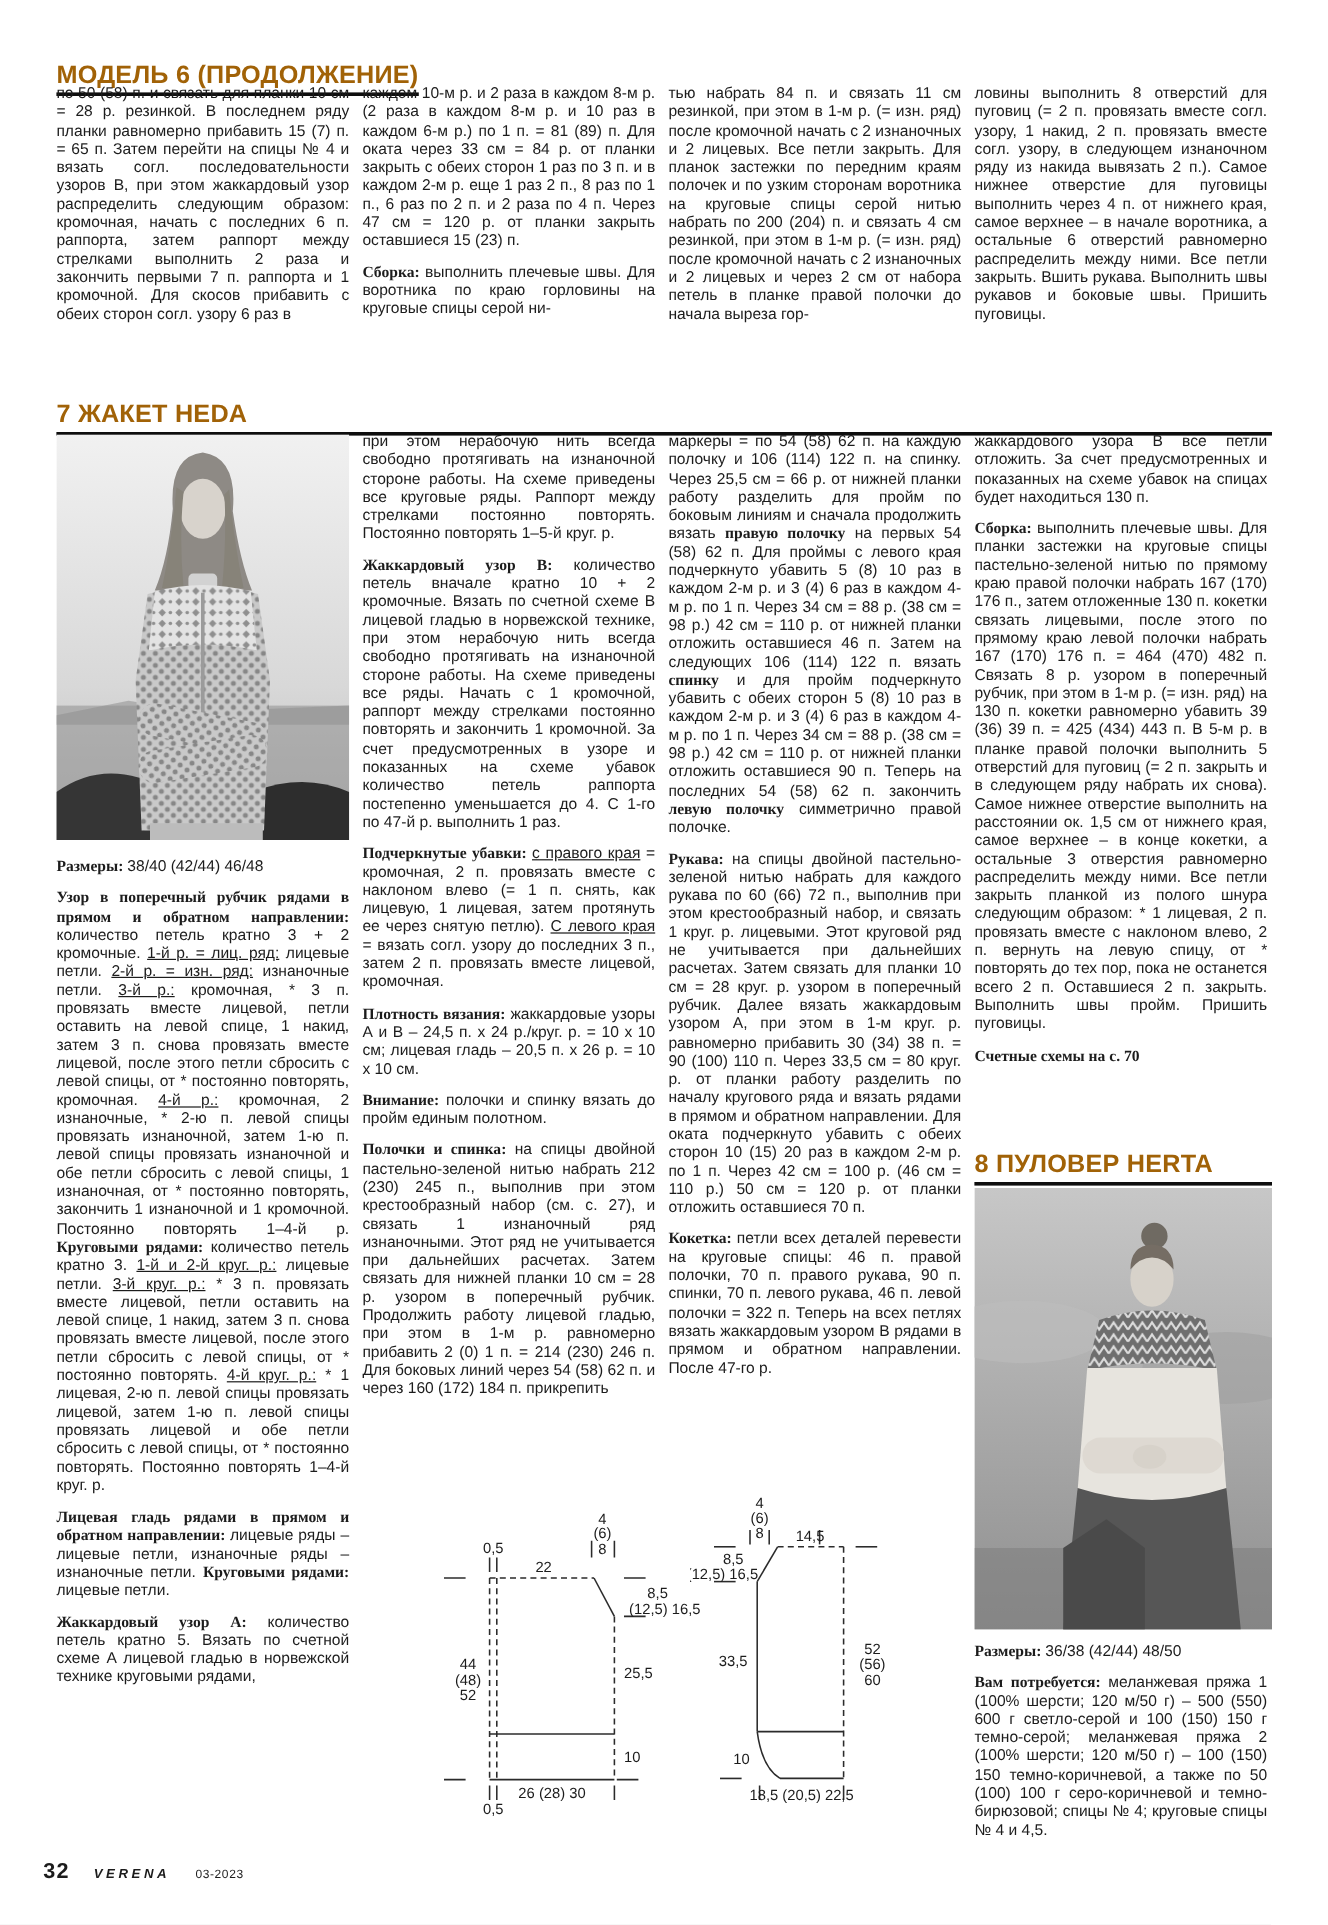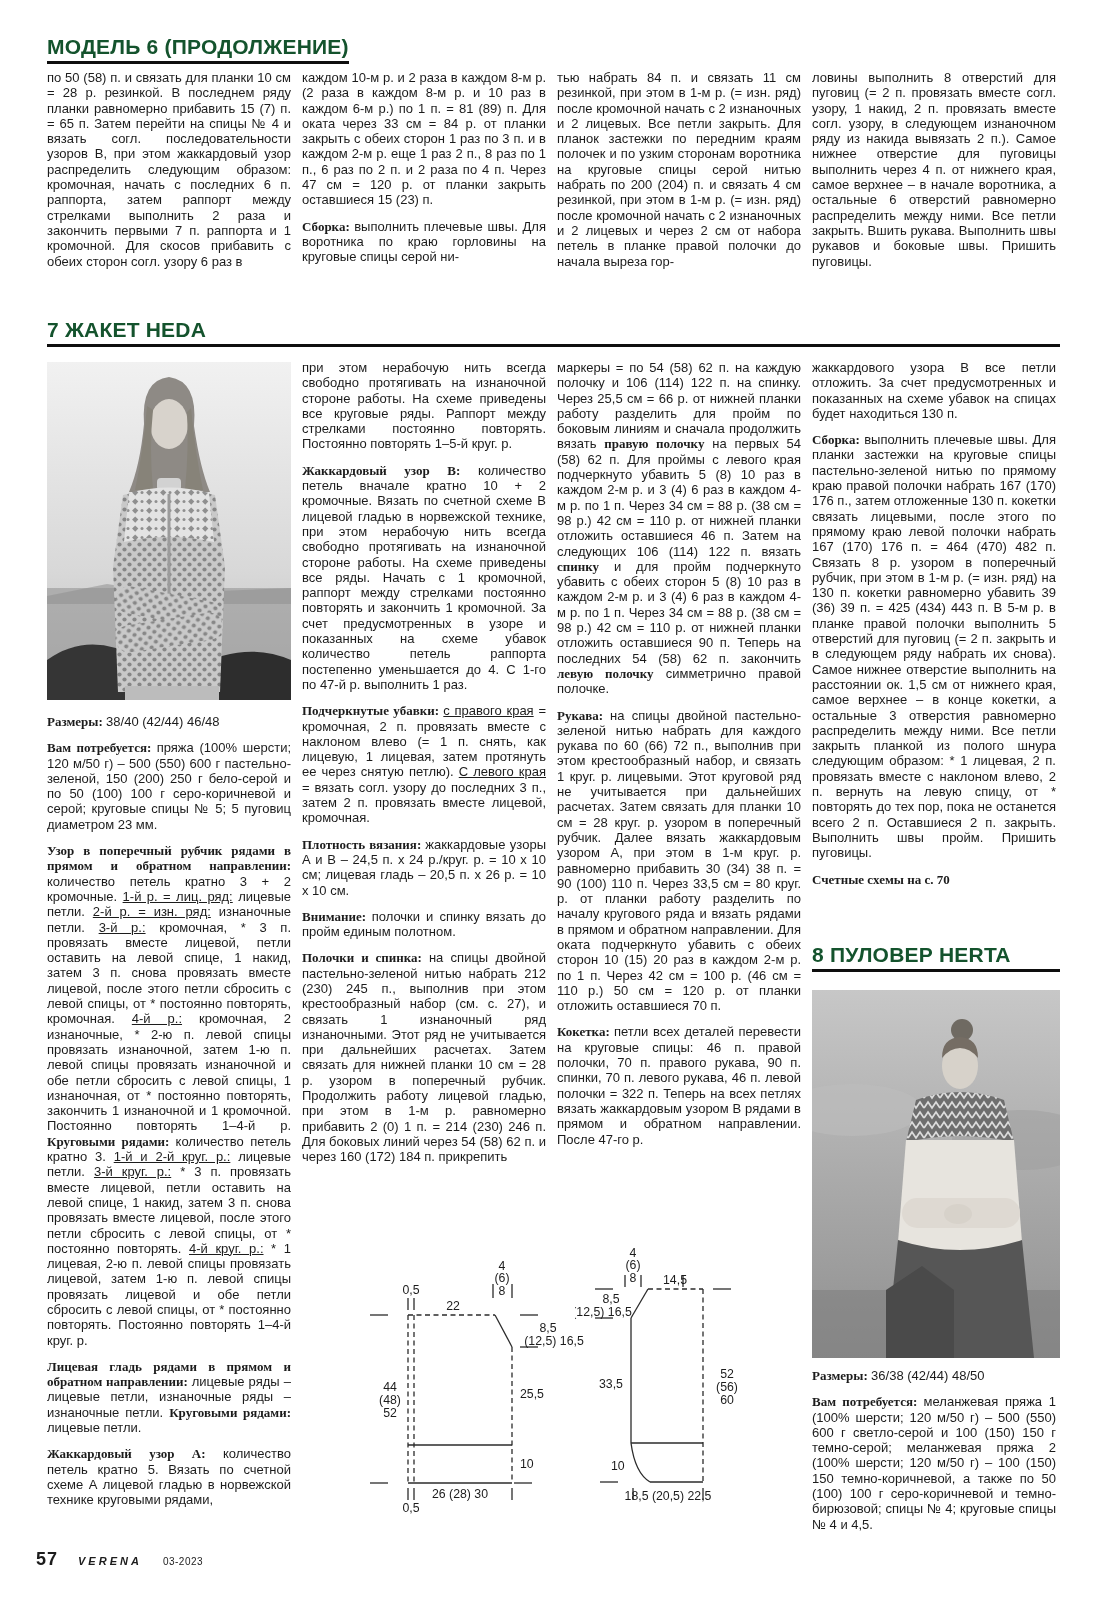--- a/index.html
+++ b/index.html
@@ -1,19 +1,19 @@
 <!DOCTYPE html>
 <html><head>
 <meta charset="utf-8">
 <style>
   html,body{margin:0;padding:0;background:#e9e9e9;}
   .page{position:relative;width:1107px;height:1604px;background:#ffffff;
         font-family:"Liberation Sans",sans-serif;color:#1c1c1c;overflow:hidden;}
   .sechead{position:absolute;font-size:21px;font-weight:700;letter-spacing:.2px;
-           color:#14532d;border-bottom:3.5px solid #0e0e0e;padding-bottom:3px;line-height:1.05;}
+           color:#a16207;border-bottom:3.5px solid #0e0e0e;padding-bottom:3px;line-height:1.05;margin-top:16px;}
   .col{position:absolute;width:244px;font-size:13px;line-height:15.3px;text-align:justify;}
   .para{margin:0 0 11px 0;}
   .para:last-child{margin-bottom:0;}
   .b{font-weight:700;font-family:Liberation Serif, serif;}
   .u{text-decoration:underline;}
   .photo{position:absolute;display:block;}
   .diagram{position:absolute;}
   .diagram text{font-size:12.3px;fill:#1c1c1c;font-family:"Liberation Sans",sans-serif;}
   .diagram .ln{stroke:#2b2b2b;stroke-width:1.3;fill:none;}
   .diagram .dash{stroke-dasharray:5 3.5;}
@@ -75,21 +75,20 @@
     <path d="M76 133 Q122 121 168 133 L178 205 L173 330 L71 330 L66 205 Z" fill="url(#chk)"></path>
     <path d="M82 131 Q122 120 162 131 L167 180 Q122 170 77 180 Z" fill="url(#yok)"></path>
     <line x1="122" y1="132" x2="122" y2="238" stroke="#9b9b9b" stroke-width="3"></line>
     <rect x="68" y="232" width="108" height="27" rx="13" fill="url(#chk)" transform="rotate(11 122 246)"></rect>
     <rect x="68" y="257" width="108" height="27" rx="13" fill="url(#chk)" transform="rotate(-9 122 270)"></rect>
     <rect x="78" y="324" width="94" height="14" fill="#bcbcbc"></rect>
   </svg>
 
   <div class="col" style="left:47px;top:714px;">
       <p class="para"><span class="b">Размеры: </span><span>38/40 (42/44) 46/48</span></p>
-      <p class="para"><span class="b">Вам потребуется: </span><span>пряжа (100% шерсти; 120 м/50 г) – 500 (550) 600 г пастельно-зеленой, 150 (200) 250 г бело-серой и по 50 (100) 100 г серо-коричневой и серой; круговые спицы № 5; 5 пуговиц диаметром 23 мм.</span></p>
       <p class="para"><span class="b">Узор в поперечный рубчик рядами в прямом и обратном направлении: </span><span>количество петель кратно 3 + 2 кромочные. </span><span class="u">1-й р. = лиц. ряд:</span><span> лицевые петли. </span><span class="u">2-й р. = изн. ряд:</span><span> изнаночные петли. </span><span class="u">3-й р.:</span><span> кромочная, * 3 п. провязать вместе лицевой, петли оставить на левой спице, 1 накид, затем 3 п. снова провязать вместе лицевой, после этого петли сбросить с левой спицы, от * постоянно повторять, кромочная. </span><span class="u">4-й р.:</span><span> кромочная, 2 изнаночные, * 2-ю п. левой спицы провязать изнаночной, затем 1-ю п. левой спицы провязать изнаночной и обе петли сбросить с левой спицы, 1 изнаночная, от * постоянно повторять, закончить 1 изнаночной и 1 кромочной. Постоянно повторять 1–4-й р. </span><span class="b">Круговыми рядами: </span><span>количество петель кратно 3. </span><span class="u">1-й и 2-й круг. р.:</span><span> лицевые петли. </span><span class="u">3-й круг. р.:</span><span> * 3 п. провязать вместе лицевой, петли оставить на левой спице, 1 накид, затем 3 п. снова провязать вместе лицевой, после этого петли сбросить с левой спицы, от * постоянно повторять. </span><span class="u">4-й круг. р.:</span><span> * 1 лицевая, 2-ю п. левой спицы провязать лицевой, затем 1-ю п. левой спицы провязать лицевой и обе петли сбросить с левой спицы, от * постоянно повторять. Постоянно повторять 1–4-й круг. р.</span></p>
       <p class="para"><span class="b">Лицевая гладь рядами в прямом и обратном направлении: </span><span>лицевые ряды – лицевые петли, изнаночные ряды – изнаночные петли. </span><span class="b">Круговыми рядами: </span><span>лицевые петли.</span></p>
       <p class="para"><span class="b">Жаккардовый узор А: </span><span>количество петель кратно 5. Вязать по счетной схеме А лицевой гладью в норвежской технике круговыми рядами,</span></p>
     </div>
   <div class="col" style="left:302px;top:360px;">
       <p class="para"><span>при этом нерабочую нить всегда свободно протягивать на изнаночной стороне работы. На схеме приведены все круговые ряды. Раппорт между стрелками постоянно повторять. Постоянно повторять 1–5-й круг. р.</span></p>
       <p class="para"><span class="b">Жаккардовый узор В: </span><span>количество петель вначале кратно 10 + 2 кромочные. Вязать по счетной схеме В лицевой гладью в норвежской технике, при этом нерабочую нить всегда свободно протягивать на изнаночной стороне работы. На схеме приведены все ряды. Начать с 1 кромочной, раппорт между стрелками постоянно повторять и закончить 1 кромочной. За счет предусмотренных в узоре и показанных на схеме убавок количество петель раппорта постепенно уменьшается до 4. С 1-го по 47-й р. выполнить 1 раз.</span></p>
       <p class="para"><span class="b">Подчеркнутые убавки: </span><span class="u">с правого края</span><span> = кромочная, 2 п. провязать вместе с наклоном влево (= 1 п. снять, как лицевую, 1 лицевая, затем протянуть ее через снятую петлю). </span><span class="u">С левого края</span><span> = вязать согл. узору до последних 3 п., затем 2 п. провязать вместе лицевой, кромочная.</span></p>
       <p class="para"><span class="b">Плотность вязания: </span><span>жаккардовые узоры А и В – 24,5 п. x 24 р./круг. р. = 10 x 10 см; лицевая гладь – 20,5 п. x 26 р. = 10 x 10 см.</span></p>
       <p class="para"><span class="b">Внимание: </span><span>полочки и спинку вязать до пройм единым полотном.</span></p>
@@ -209,18 +208,18 @@
     <path d="M86 250 Q148 270 210 250 L222 368 L74 368 Z" fill="#565656"></path>
     <path d="M74 300 L110 276 L142 300 L142 368 L74 368 Z" fill="#4a4a4a"></path>
   </svg>
 
   <div class="col" style="left:812px;top:1368px;">
       <p class="para"><span class="b">Размеры: </span><span>36/38 (42/44) 48/50</span></p>
       <p class="para"><span class="b">Вам потребуется: </span><span>меланжевая пряжа 1 (100% шерсти; 120 м/50 г) – 500 (550) 600 г светло-серой и 100 (150) 150 г темно-серой; меланжевая пряжа 2 (100% шерсти; 120 м/50 г) – 100 (150) 150 темно-коричневой, а также по 50 (100) 100 г серо-коричневой и темно-бирюзовой; спицы № 4; круговые спицы № 4 и 4,5.</span></p>
     </div>
 
   <div class="footer">
-    <span class="pagenum">57</span>
+    <span class="pagenum">32</span>
     <span class="mag">VERENA</span>
     <span class="issue">03-2023</span>
   </div>
 
 </div>
 
 </body></html>

